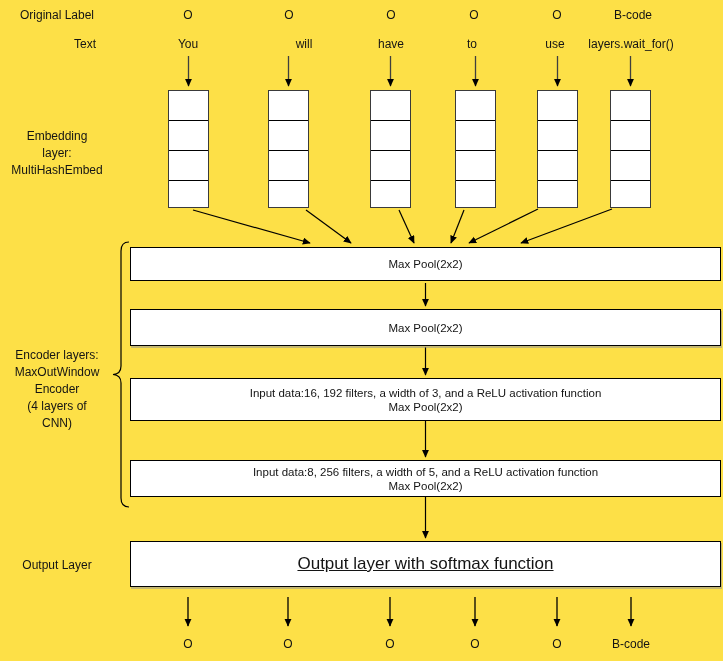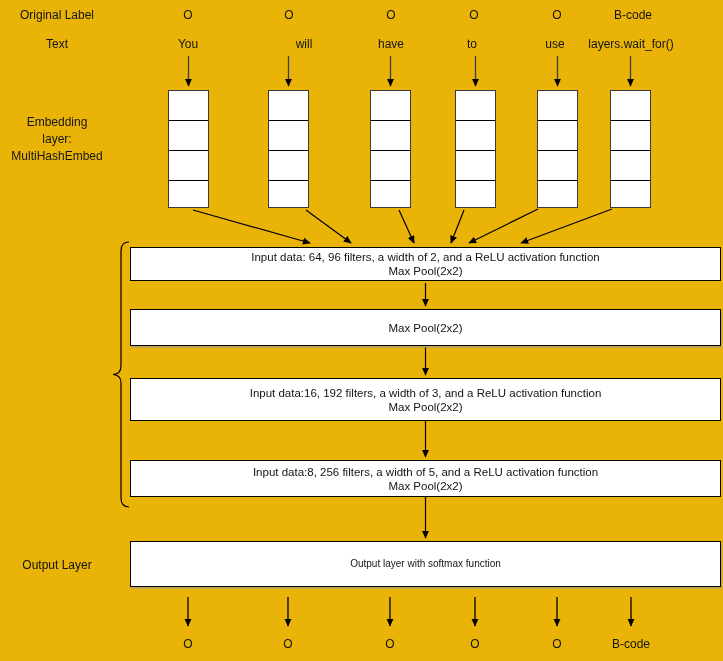--- a/index.html
+++ b/index.html
@@ -1,19 +1,19 @@
 <!DOCTYPE html>
 <html><head>
 <meta charset="utf-8">
 <style>
   html,body{margin:0;padding:0;background:#ffffff;}
   #canvas{
     position:relative;
     width:723px;height:661px;
-    background:#eab308;
+    background:#fde047;
     font-family:"Liberation Sans", sans-serif;
     color:#141414;
     overflow:hidden;
   }
   .abs{position:absolute;}
   .lbl{font-size:12px;line-height:14px;white-space:nowrap;}
   .cx{transform:translateX(-50%);}
   .leftcol{left:0;width:114px;text-align:center;}
   .multiline{white-space:pre-line;line-height:17px;text-align:center;}
   .emb-col{
@@ -81,29 +81,29 @@
   </svg>
 
   <div class="abs lbl leftcol" style="top:8px;">Original Label</div>
   <span class="abs lbl cx" style="left:188px;top:8px;">O</span>
   <span class="abs lbl cx" style="left:289px;top:8px;">O</span>
   <span class="abs lbl cx" style="left:391px;top:8px;">O</span>
   <span class="abs lbl cx" style="left:474px;top:8px;">O</span>
   <span class="abs lbl cx" style="left:557px;top:8px;">O</span>
   <span class="abs lbl cx" style="left:633px;top:8px;">B-code</span>
 
-  <div class="abs lbl leftcol" style="top:37px;">Text</div>
+  <div class="abs lbl leftcol" style="top:37px;padding-left:28px;">Text</div>
   <span class="abs lbl cx" style="left:188px;top:37px;">You</span>
   <span class="abs lbl cx" style="left:304px;top:37px;">will</span>
   <span class="abs lbl cx" style="left:391px;top:37px;">have</span>
   <span class="abs lbl cx" style="left:472px;top:37px;">to</span>
   <span class="abs lbl cx" style="left:555px;top:37px;">use</span>
   <span class="abs lbl cx" style="left:631px;top:37px;">layers.wait_for()</span>
 
-  <div class="abs lbl leftcol multiline" style="top:114px;">Embedding
+  <div class="abs lbl leftcol multiline" style="top:128px;">Embedding
 layer:
 MultiHashEmbed</div>
 
   <div class="emb-col" style="left:168px;">
     <div class="emb-cell"></div>
     <div class="emb-cell"></div>
     <div class="emb-cell"></div>
     <div class="emb-cell"></div>
   </div>
   <div class="emb-col" style="left:268px;">
@@ -130,39 +130,43 @@
     <div class="emb-cell"></div>
     <div class="emb-cell"></div>
   </div>
   <div class="emb-col" style="left:610px;">
     <div class="emb-cell"></div>
     <div class="emb-cell"></div>
     <div class="emb-cell"></div>
     <div class="emb-cell"></div>
   </div>
 
+  <div class="abs lbl leftcol multiline" style="top:347px;">Encoder layers:
+MaxOutWindow
+Encoder
+(4 layers of
+CNN)</div>
 
   <div class="enc-box" style="top:247px;height:34px;">
-    <div>Input data: 64, 96 filters, a width of 2, and a ReLU activation function</div>
     <div>Max Pool(2x2)</div>
   </div>
   <div class="enc-box shadowed" style="top:309px;height:37px;">
     <div>Max Pool(2x2)</div>
   </div>
   <div class="enc-box" style="top:378px;height:43px;">
     <div>Input data:16, 192 filters, a width of 3, and a ReLU activation function</div>
     <div>Max Pool(2x2)</div>
   </div>
   <div class="enc-box" style="top:460px;height:37px;">
     <div>Input data:8, 256 filters, a width of 5, and a ReLU activation function</div>
     <div>Max Pool(2x2)</div>
   </div>
 
   <div class="abs lbl leftcol" style="top:558px;">Output Layer</div>
-  <div class="enc-box shadowed" style="top:541px;height:46px;font-size:10px;">
+  <div class="enc-box shadowed" style="top:541px;height:46px;font-size:17px;text-decoration:underline;">
     <div>Output layer with softmax function</div>
   </div>
 
   <div class="abs lbl leftcol" style="top:637px;margin-top:31px;">Predicted Label</div>
   <span class="abs lbl cx" style="left:188px;top:637px;">O</span>
   <span class="abs lbl cx" style="left:288px;top:637px;">O</span>
   <span class="abs lbl cx" style="left:390px;top:637px;">O</span>
   <span class="abs lbl cx" style="left:475px;top:637px;">O</span>
   <span class="abs lbl cx" style="left:557px;top:637px;">O</span>
   <span class="abs lbl cx" style="left:631px;top:637px;">B-code</span>

